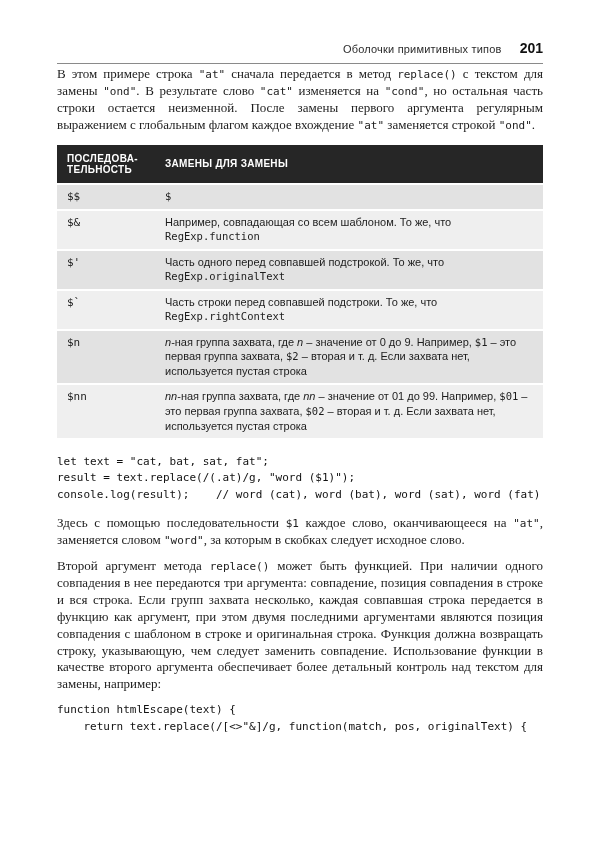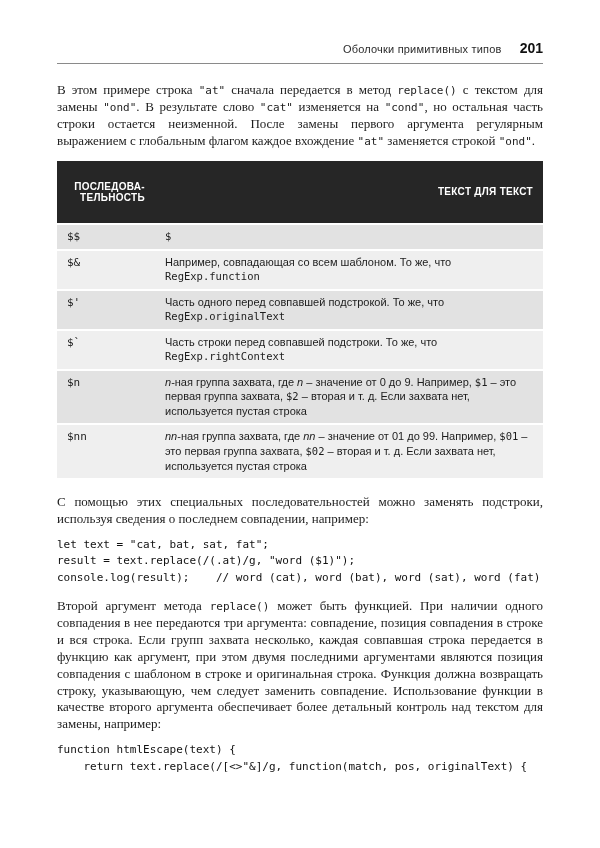--- a/index.html
+++ b/index.html
@@ -21,21 +21,21 @@
     padding: 40px 57px 0 57px;
   }
   
   .running-head {
     display: flex;
     justify-content: flex-end;
     align-items: baseline;
     gap: 18px;
     border-bottom: 1px solid #8a8a8a;
     padding-bottom: 7px;
-    margin-bottom: 18px;
+    margin-bottom: 2px;
     font-family: "Liberation Sans", sans-serif;
   }
   .rh-title {
     font-size: 11px;
     color: #2b2b2b;
     letter-spacing: 0.2px;
   }
   .rh-num {
     font-size: 14px;
     font-weight: bold;
@@ -61,26 +61,26 @@
   table.seq-table {
     width: 100%;
     border-collapse: separate;
     border-spacing: 0 2px;
     margin: 4px 0 14px 0;
     font-family: "Liberation Sans", sans-serif;
   }
   table.seq-table th {
     background: #262626;
     color: #ffffff;
-    text-align: right;
+    text-align: left;
     vertical-align: middle;
     font-size: 10px;
     font-weight: bold;
     letter-spacing: 0.3px;
-    padding: 20px 10px;
+    padding: 8px 10px;
   }
   th.col-seq {
     width: 78px;
     white-space: pre-line;
   }
   table.seq-table td {
     vertical-align: top;
     font-size: 11px;
     line-height: 1.3;
     padding: 4px 10px 5px 10px;
@@ -110,21 +110,21 @@
   </header>
 
   <p class="body"><span class="seg-t">В этом примере строка </span><span class="seg-c">"at"</span><span class="seg-t"> сначала передается в метод </span><span class="seg-c">replace()</span><span class="seg-t"> с текстом для замены </span><span class="seg-c">"ond"</span><span class="seg-t">. В результате слово </span><span class="seg-c">"cat"</span><span class="seg-t"> изменяется на </span><span class="seg-c">"cond"</span><span class="seg-t">, но остальная часть строки остается неизменной. После замены первого аргумента регулярным выражением с глобальным флагом каждое вхождение </span><span class="seg-c">"at"</span><span class="seg-t"> заменяется строкой </span><span class="seg-c">"ond"</span><span class="seg-t">.</span></p>
 
 
   <table class="seq-table">
     <thead>
       <tr>
         <th class="col-seq">ПОСЛЕДОВА-
 ТЕЛЬНОСТЬ</th>
-        <th class="col-desc">ТЕКСТ ДЛЯ ТЕКСТ</th>
+        <th class="col-desc">ЗАМЕНЫ ДЛЯ ЗАМЕНЫ</th>
       </tr>
     </thead>
     <tbody id="seq-rows">
         <tr>
           <td class="col-seq"><span class="seg-c">$$</span></td>
           <td class="col-desc"><span class="seg-c">$</span></td>
         </tr>
         <tr>
           <td class="col-seq"><span class="seg-c">$&amp;</span></td>
           <td class="col-desc"><span class="seg-t">Например, совпадающая со всем шаблоном. То же, что </span><span class="seg-c">RegExp.function</span></td>
@@ -141,25 +141,25 @@
           <td class="col-seq"><span class="seg-c">$n</span></td>
           <td class="col-desc"><span class="seg-i">n</span><span class="seg-t">-ная группа захвата, где </span><span class="seg-i">n</span><span class="seg-t"> – значение от 0 до 9. Например, </span><span class="seg-c">$1</span><span class="seg-t"> – это первая группа захвата, </span><span class="seg-c">$2</span><span class="seg-t"> – вторая и т. д. Если захвата нет, используется пустая строка</span></td>
         </tr>
         <tr>
           <td class="col-seq"><span class="seg-c">$nn</span></td>
           <td class="col-desc"><span class="seg-i">nn</span><span class="seg-t">-ная группа захвата, где </span><span class="seg-i">nn</span><span class="seg-t"> – значение от 01 до 99. Например, </span><span class="seg-c">$01</span><span class="seg-t"> – это первая группа захвата, </span><span class="seg-c">$02</span><span class="seg-t"> – вторая и т. д. Если захвата нет, используется пустая строка</span></td>
         </tr>
       </tbody>
   </table>
 
-  <p class="body"><span class="seg-t">С помощью этих специальных последовательностей можно заменять подстроки, используя сведения о последнем совпадении, например:</span></p>
 
   <pre class="code">let text = "cat, bat, sat, fat";
 result = text.replace(/(.at)/g, "word ($1)");
 console.log(result);    // word (cat), word (bat), word (sat), word (fat)</pre>
 
+  <p class="body"><span class="seg-t">Здесь с помощью последовательности </span><span class="seg-c">$1</span><span class="seg-t"> каждое слово, оканчивающееся на </span><span class="seg-c">"at"</span><span class="seg-t">, заменяется словом </span><span class="seg-c">"word"</span><span class="seg-t">, за которым в скобках следует исходное слово.</span></p>
 
   <p class="body"><span class="seg-t">Второй аргумент метода </span><span class="seg-c">replace()</span><span class="seg-t"> может быть функцией. При наличии одного совпадения в нее передаются три аргумента: совпадение, позиция совпадения в строке и вся строка. Если групп захвата несколько, каждая совпавшая строка передается в функцию как аргумент, при этом двумя последними аргументами являются позиция совпадения с шаблоном в строке и оригинальная строка. Функция должна возвращать строку, указывающую, чем следует заменить совпадение. Использование функции в качестве второго аргумента обеспечивает более детальный контроль над текстом для замены, например:</span></p>
 
   <pre class="code">function htmlEscape(text) {
     return text.replace(/[&lt;&gt;"&amp;]/g, function(match, pos, originalText) {</pre>
 
 </div>
 
 </body></html>

